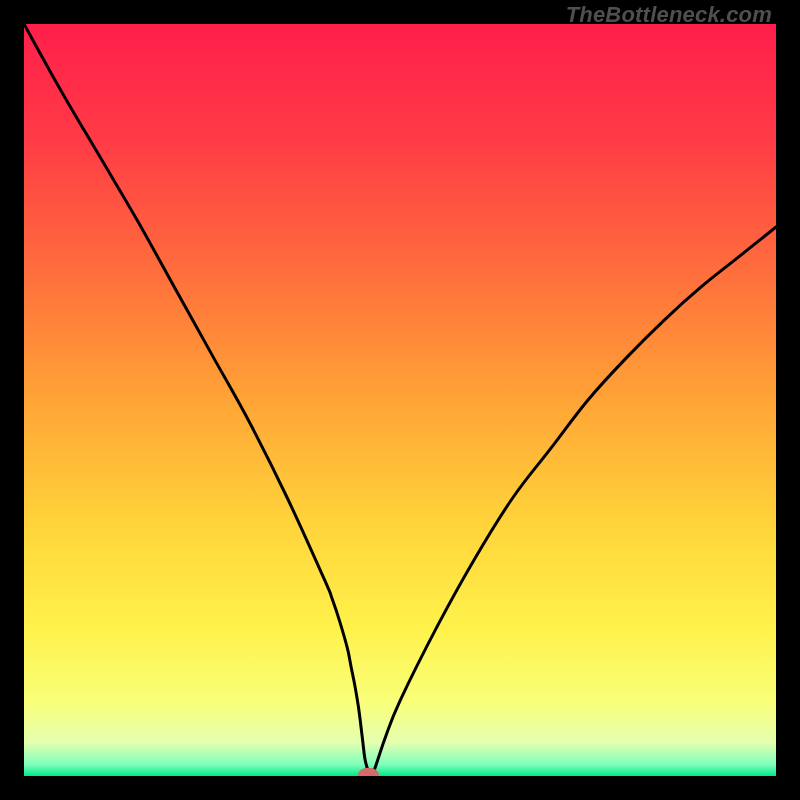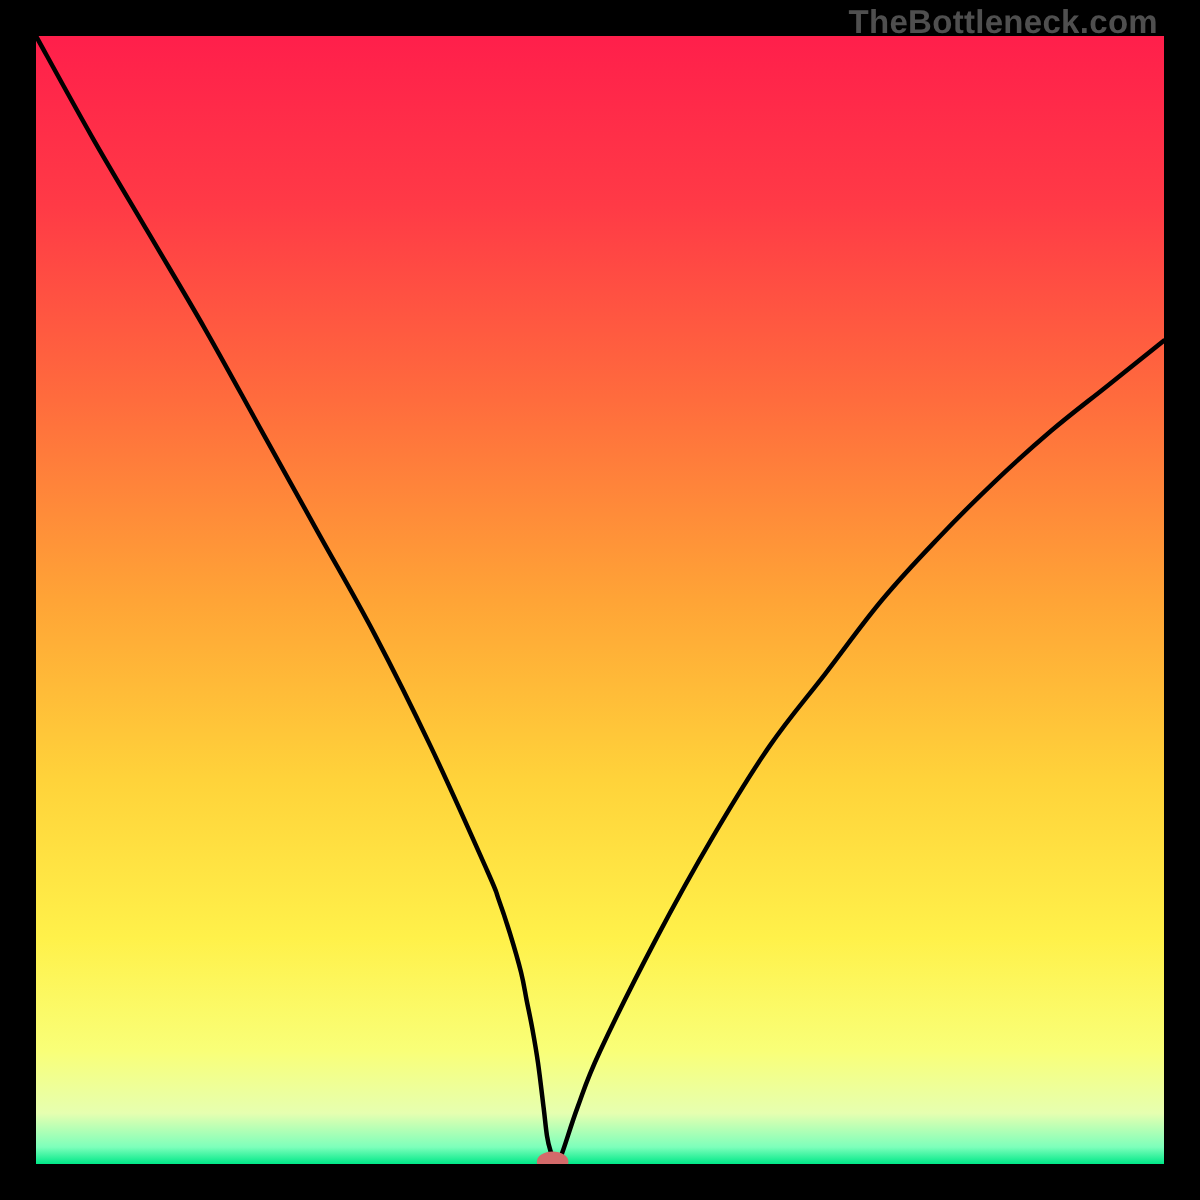--- a/index.html
+++ b/index.html
@@ -12,20 +12,21 @@
     overflow: hidden;
     position: relative;
   }
   .frame {
     position: absolute;
     left: 0;
     top: 0;
     width: 800px;
     height: 800px;
     background: #000;
+    font-style: italic;
   }
   .plot {
     position: absolute;
     left: 24px;
     top: 24px;
     width: 752px;
     height: 752px;
     overflow: hidden;
   }
   .watermark {

